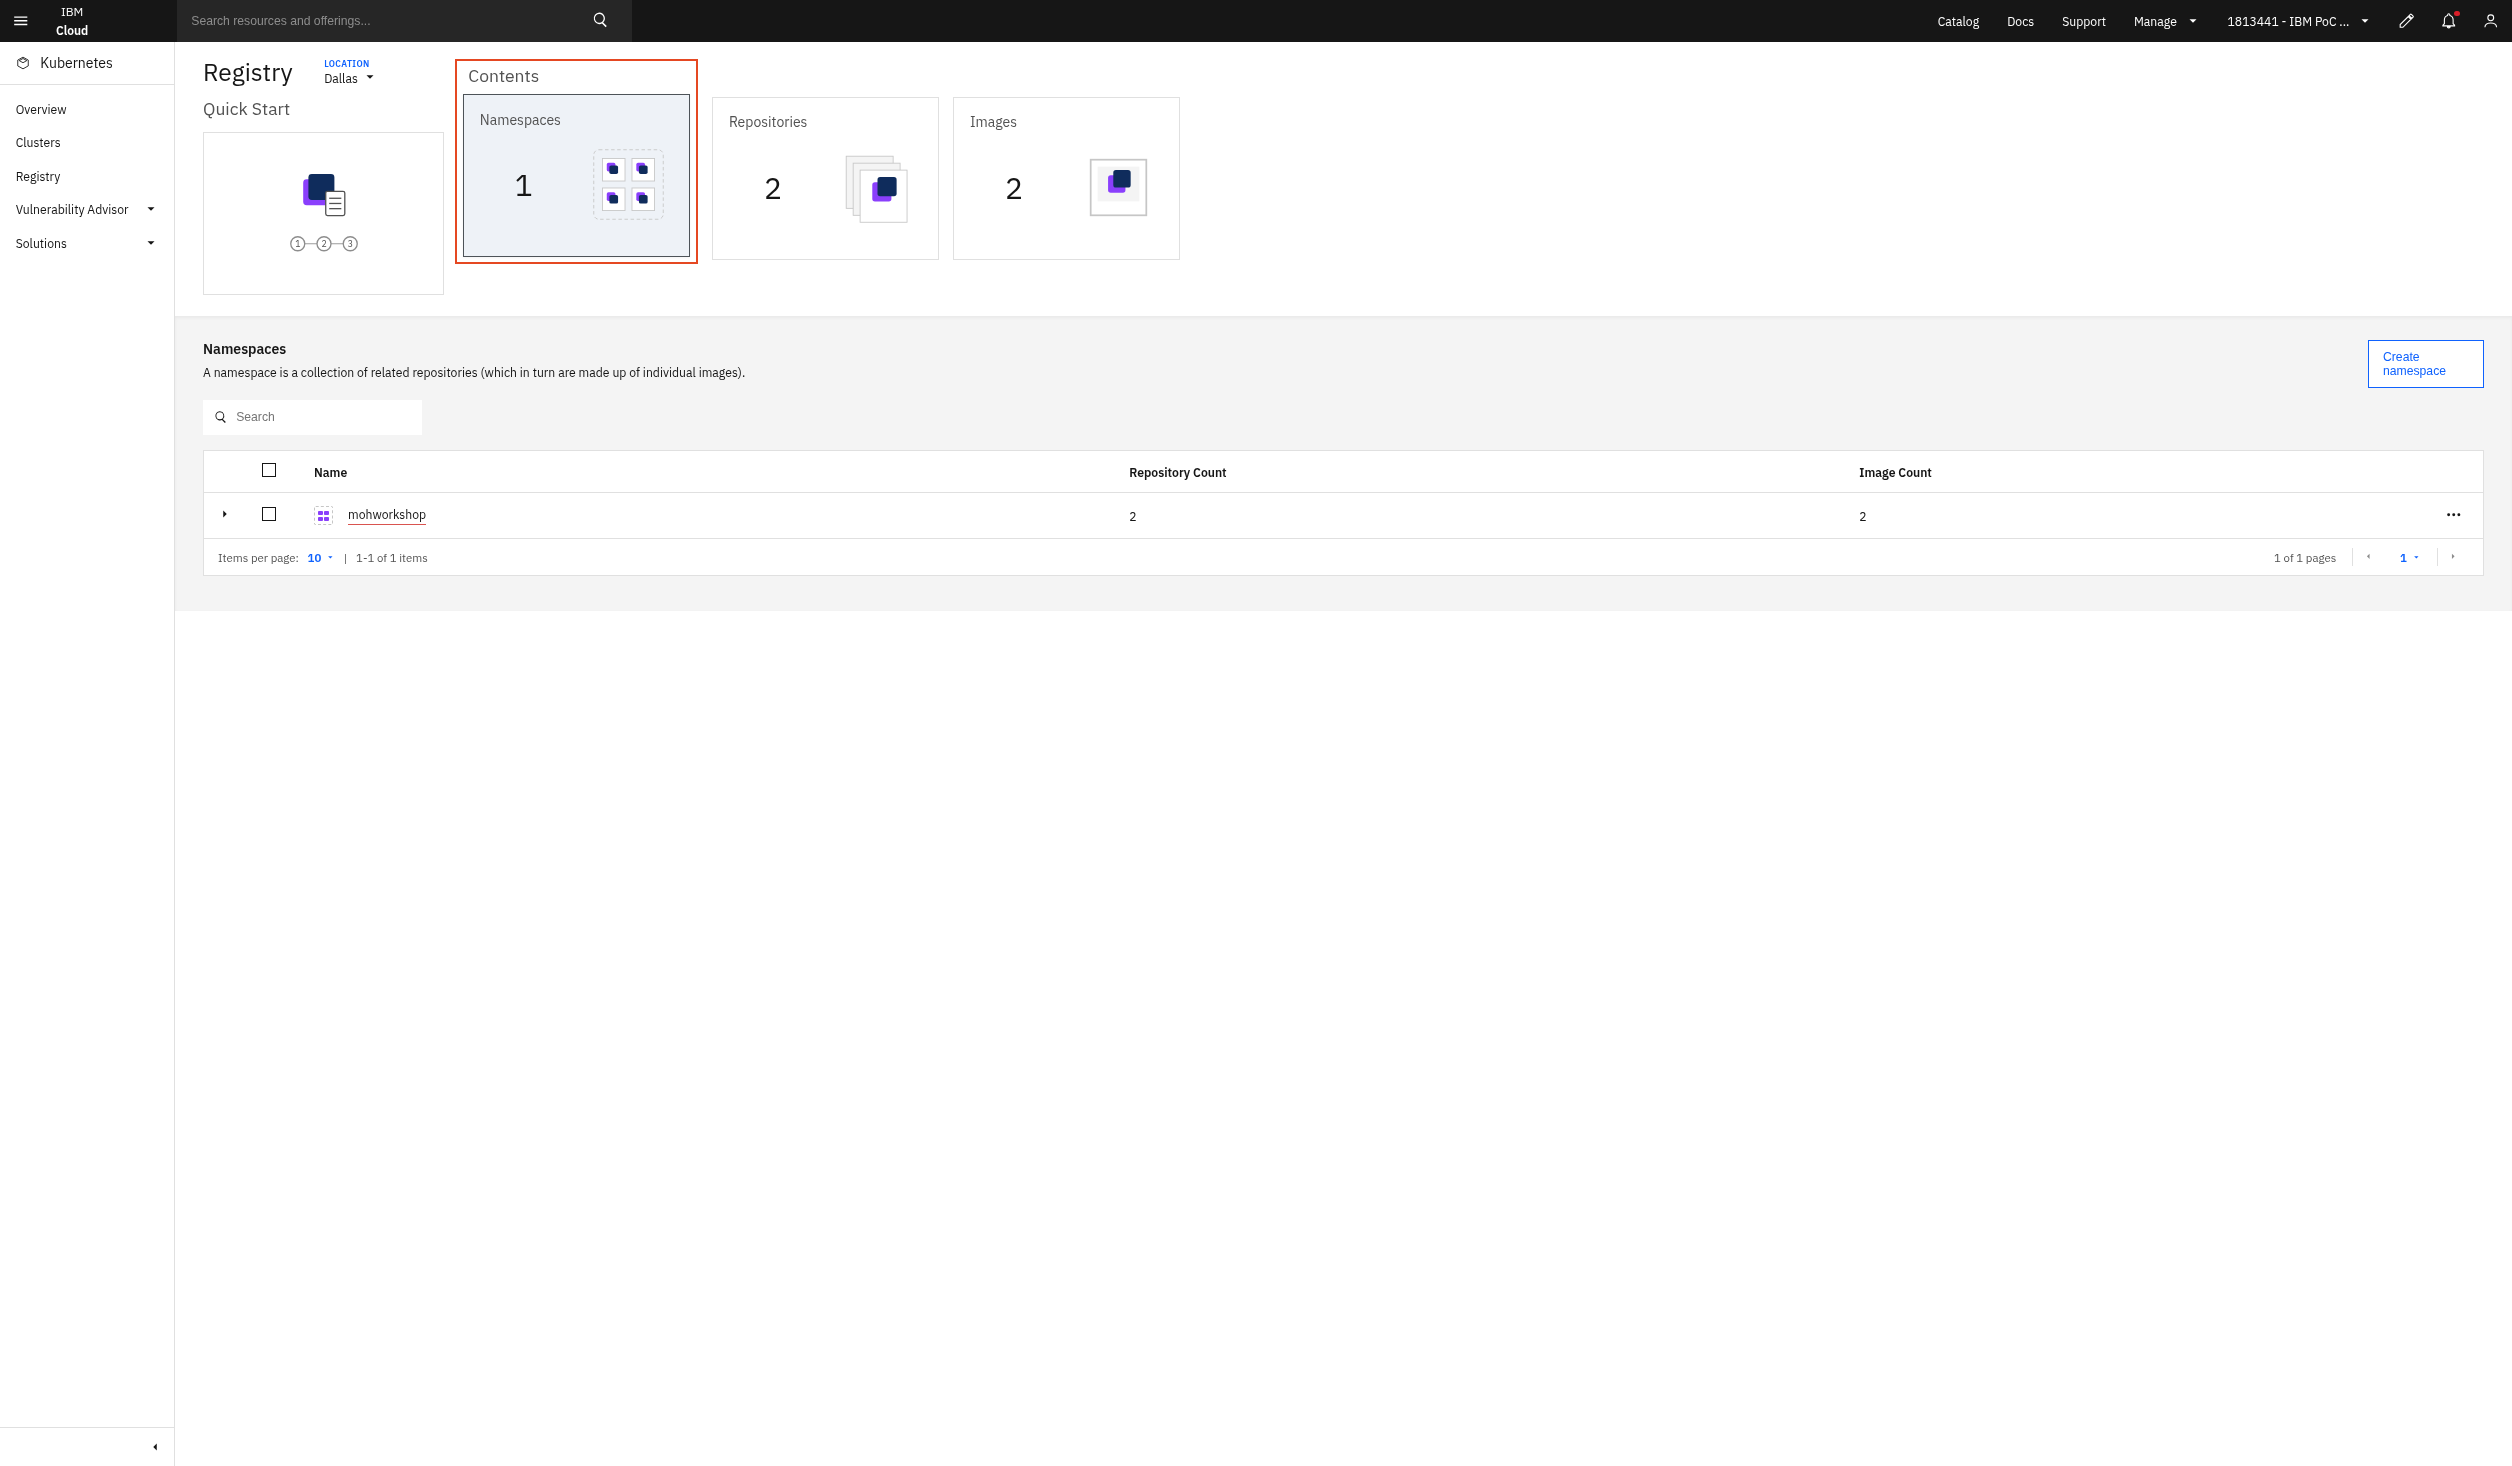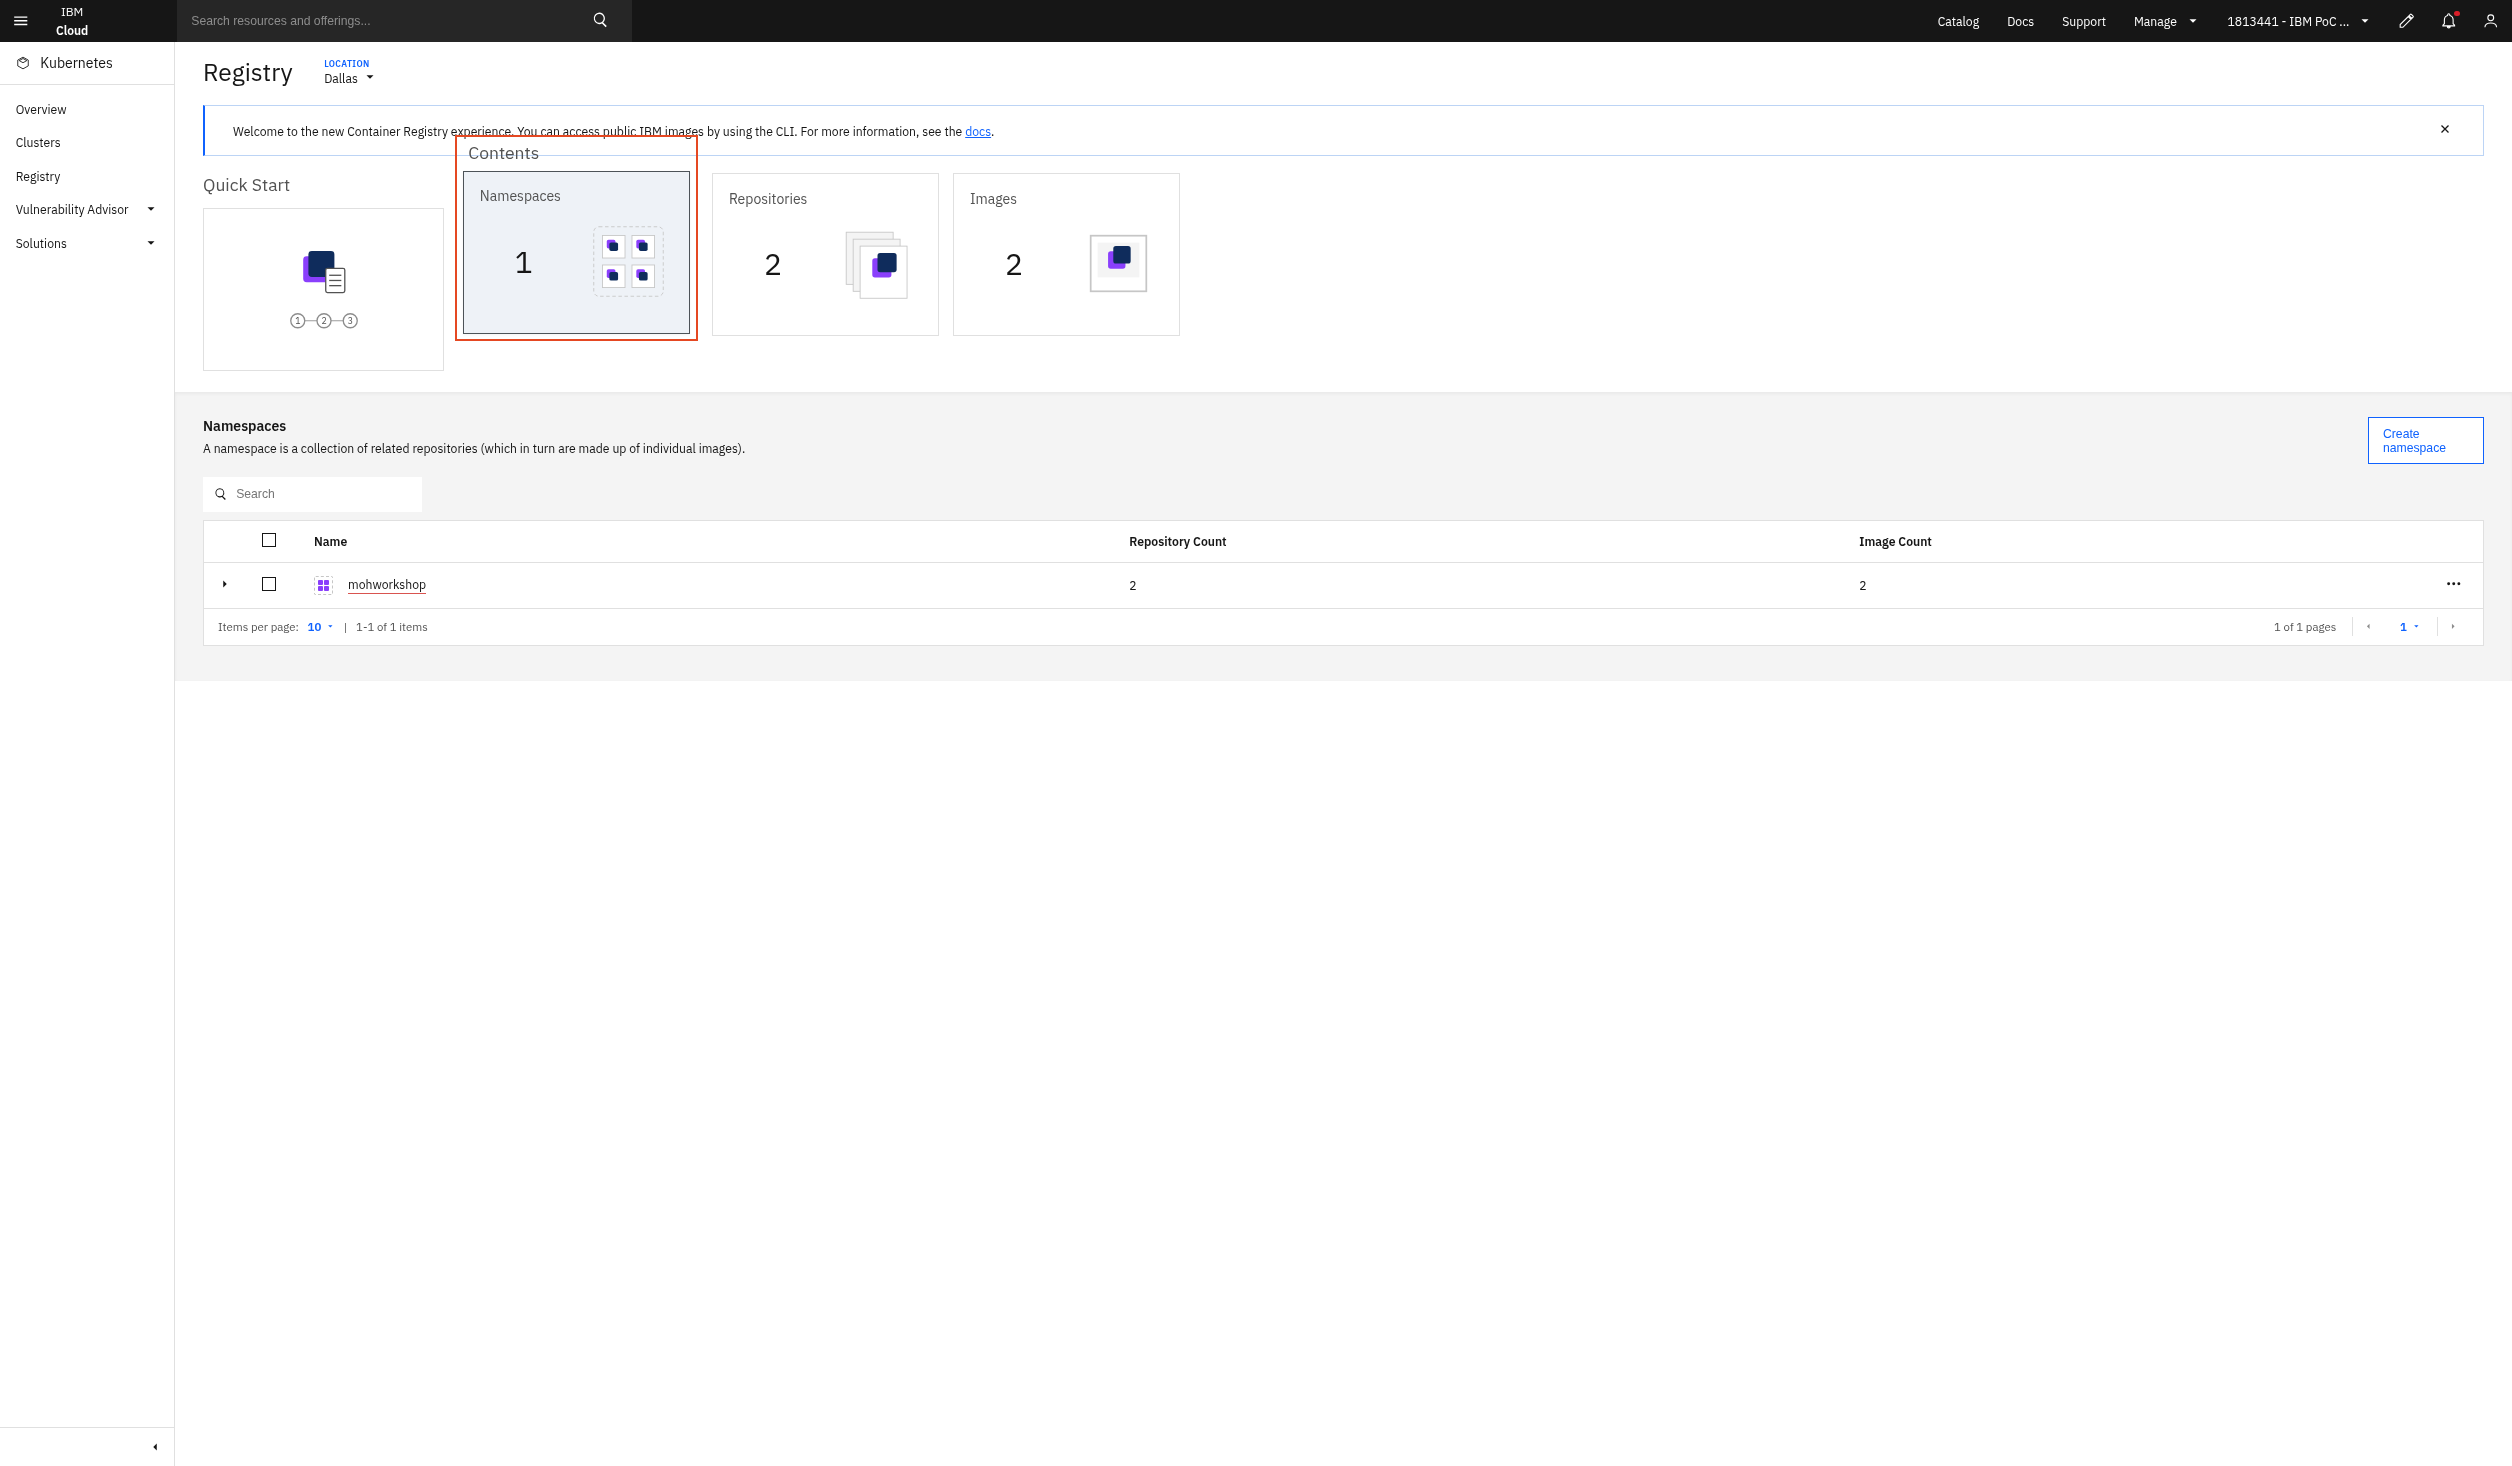--- a/index.html
+++ b/index.html
@@ -62,21 +62,21 @@
 
     .lower { background: #f4f4f4; padding: 24.5px 28px 35px 28px; box-shadow: inset 0 1.7px 3.5px rgba(0,0,0,.05);}
     .lower-head { display: flex; align-items: flex-start; justify-content: space-between; margin-bottom: 7px;}
     .lower-title { font-size: 14px; font-weight: 600; margin-bottom: 5.2px;}
     .lower-desc { font-size: 12.2px; color: #161616; }
     .create-btn { border: 0.9px solid #0f62fe; color: #0f62fe; background: #fff; padding: 8.7px 14px; font-size: 12.2px; cursor: pointer; width: 116px; text-align: left;}
     
     .ns-search { margin-top: 12.2px; background: #fff; width: 219px; height: 35px; display: flex; align-items: center; padding: 0 10.5px; gap: 8.7px; }
     .ns-search input { border: none; outline: none; font-size: 12.2px; flex:1; }
     
-    .table-wrap { margin-top: 8px; background: #fff; border: 0.9px solid #e0e0e0;}
+    .table-wrap { margin-top: 15px; background: #fff; border: 0.9px solid #e0e0e0;}
     table { width: 100%; border-collapse: collapse; font-size: 12.2px;}
     thead th { text-align: left; padding: 12.2px 14px; font-weight: 600; border-bottom: 0.9px solid #e0e0e0; color:#161616;}
     tbody td { padding: 12.2px 14px; border-bottom: 0.9px solid #e0e0e0; }
     .chk { width: 14px; height: 14px; border: 0.9px solid #161616; display: inline-block;}
     .ns-icon { width: 19px; height: 19px; border: 0.9px dashed #c6c6c6; border-radius: 1.7px; display: inline-flex; align-items:center; justify-content: center; margin-right: 12.2px; vertical-align: middle;}
     .ns-icon-dots { display: grid; grid-template-columns: 1fr 1fr; gap: 1.7px; }
     .ns-icon-dots span { width: 4.4px; height: 4.4px; background: #8a3ffc; border-radius: 0.9px; }
     .ns-link { color: #161616; border-bottom: 1.7px solid #d9534f; padding-bottom: 1.7px;}
     .row-menu { cursor: pointer; }
 
@@ -191,30 +191,20 @@
         <div class="loc-label">LOCATION</div>
         <div class="loc-value">
           <span>Dallas</span>
           <svg class="icon-sm" viewBox="0 0 16 16" fill="#0f62fe">
               <path d="M4 6l4 4 4-4z"></path>
             </svg>
         </div>
       </div>
     </div>
 
-    <div class="info-banner">
-      <div>
-        <span>Welcome to the new Container Registry experience. You can access public IBM images by using the CLI. For more information, see the </span><a href="#">docs</a><span>.</span>
-      </div>
-      <div class="banner-close">
-        <svg class="icon-sm" viewBox="0 0 16 16">
-            <path d="M4 4l8 8M12 4l-8 8" stroke="#161616" stroke-width="1.5"></path>
-          </svg>
-      </div>
-    </div>
 
     <div class="cards-area">
       <div class="section-col quickstart-col">
         <div class="section-h">Quick Start</div>
         <div class="card card-qs">
           <svg width="52" height="52" viewBox="0 0 60 60">
             <rect x="6" y="6" width="30" height="30" rx="4" fill="#8a3ffc"></rect>
             <rect x="12" y="0" width="30" height="30" rx="4" fill="#0f2c5c"></rect>
             <rect x="32" y="20" width="22" height="28" rx="2" fill="#fff" stroke="#525252" stroke-width="1.5"></rect>
             <line x1="36" y1="28" x2="50" y2="28" stroke="#525252" stroke-width="1.5"></line>

